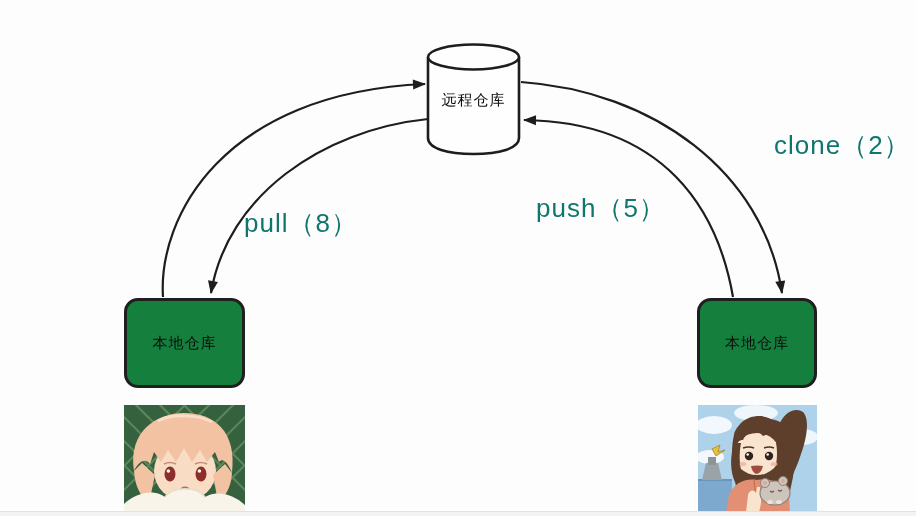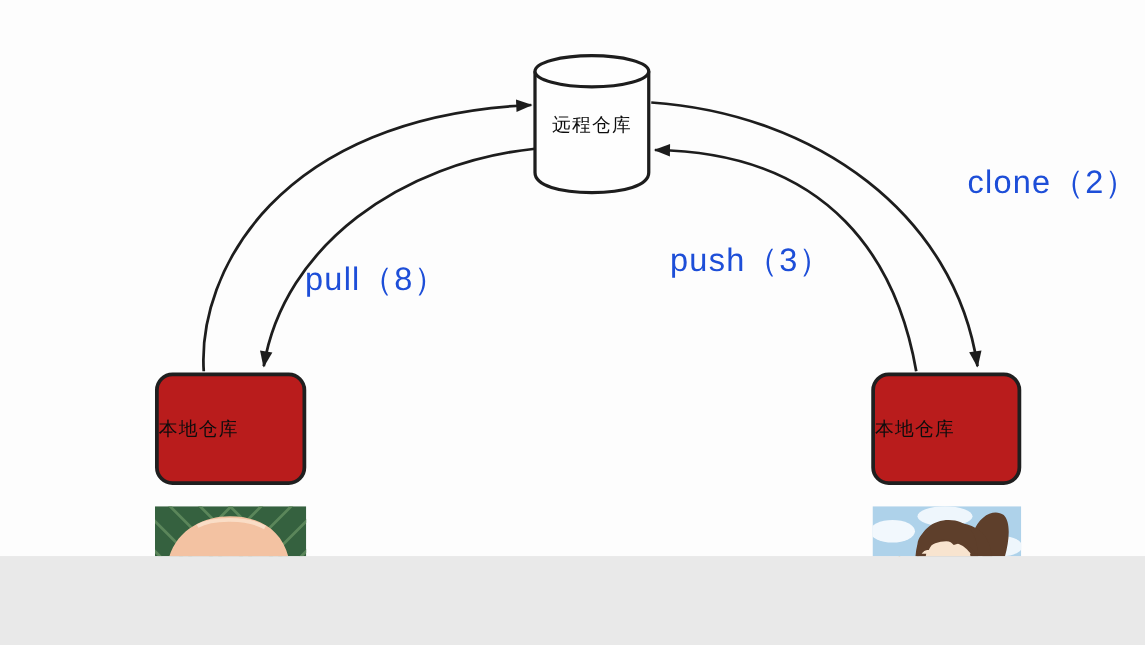--- a/index.html
+++ b/index.html
@@ -1,39 +1,39 @@
 <!DOCTYPE html>
 <html><head>
 <meta charset="utf-8">
 <style>
   html,body{margin:0;padding:0;background:#e9e9e9;}
   .stage{
     position:relative;
-    width:916px;height:445px;
+    width:916px;height:516px;
     background:#fdfdfd;
     overflow:hidden;
     font-family:"Liberation Sans","DejaVu Sans",sans-serif;
     color:#0d0d0d;
   }
   svg.lines{position:absolute;left:0;top:0;}
   .arrow-label{
     position:absolute;
     font-size:26px;
     line-height:1.15;
     letter-spacing:1px;
-    color:#1d4ed8;
+    color:#0f766e;
     white-space:nowrap;
   }
   .repo-box{
     position:absolute;
     box-sizing:border-box;
     border:3px solid #1f1f1f;
     border-radius:14px;
-    background:#b91c1c;
-    display:flex;align-items:center;
+    background:#15803d;
+    display:flex;align-items:center;justify-content:center;
     font-size:15px;
     letter-spacing:1px;
   }
   .remote-label{
     position:absolute;
     left:428px;top:90px;width:91px;height:20px;
     display:flex;align-items:center;justify-content:center;
     font-size:15px;letter-spacing:1px;
   }
   .avatar{position:absolute;display:block;}
@@ -64,21 +64,21 @@
     <path d="M428,119 C322,130 227,196 211,293" fill="none" stroke="#1d1d1d" stroke-width="2.2" marker-end="url(#arrow)"></path>
 
     <path d="M521,82 C652,91 764,171 782,293" fill="none" stroke="#1d1d1d" stroke-width="2.2" marker-end="url(#arrow)"></path>
 
     <path d="M733,297 C718,211 666,122 524,120" fill="none" stroke="#1d1d1d" stroke-width="2.2" marker-end="url(#arrow)"></path>
   </svg>
 
   <div class="remote-label">远程仓库</div>
 
   <div class="arrow-label" style="left:244px;top:209px;">pull（8）</div>
-  <div class="arrow-label" style="left:536px;top:194px;">push（3）</div>
+  <div class="arrow-label" style="left:536px;top:194px;">push（5）</div>
   <div class="arrow-label" style="left:774px;top:131px;">clone（2）</div>
 
   <div class="repo-box" style="left:124px;top:298px;width:121px;height:90px;">
     <span>本地仓库</span>
   </div>
   <div class="repo-box" style="left:697px;top:298px;width:120px;height:90px;">
     <span>本地仓库</span>
   </div>
 
   <svg class="avatar" style="left:124px;top:405px;" width="121" height="107" viewBox="0 0 121 107">

